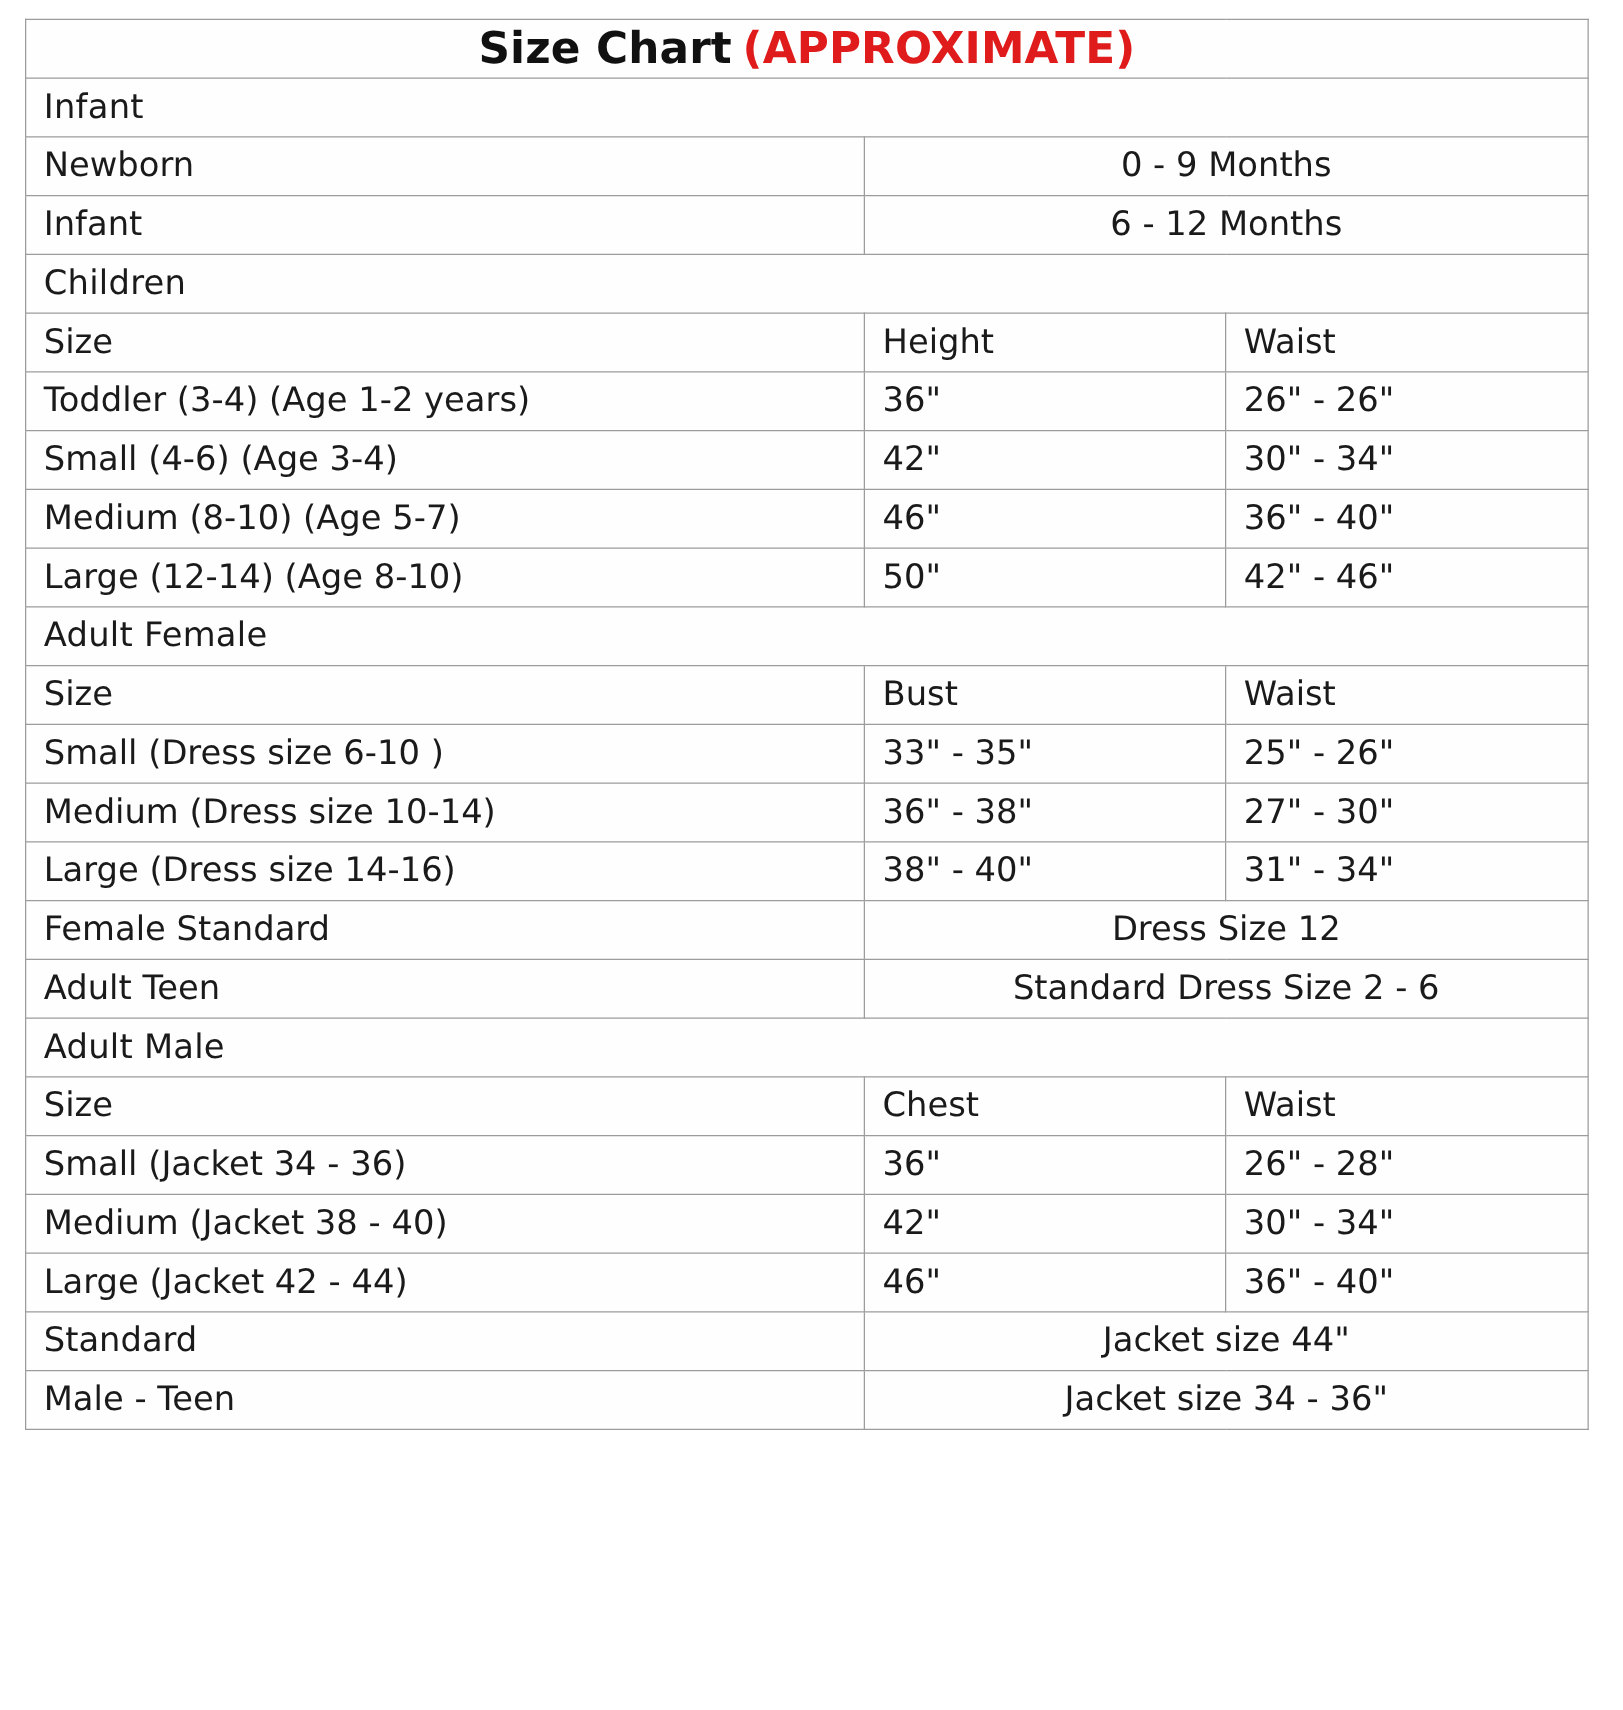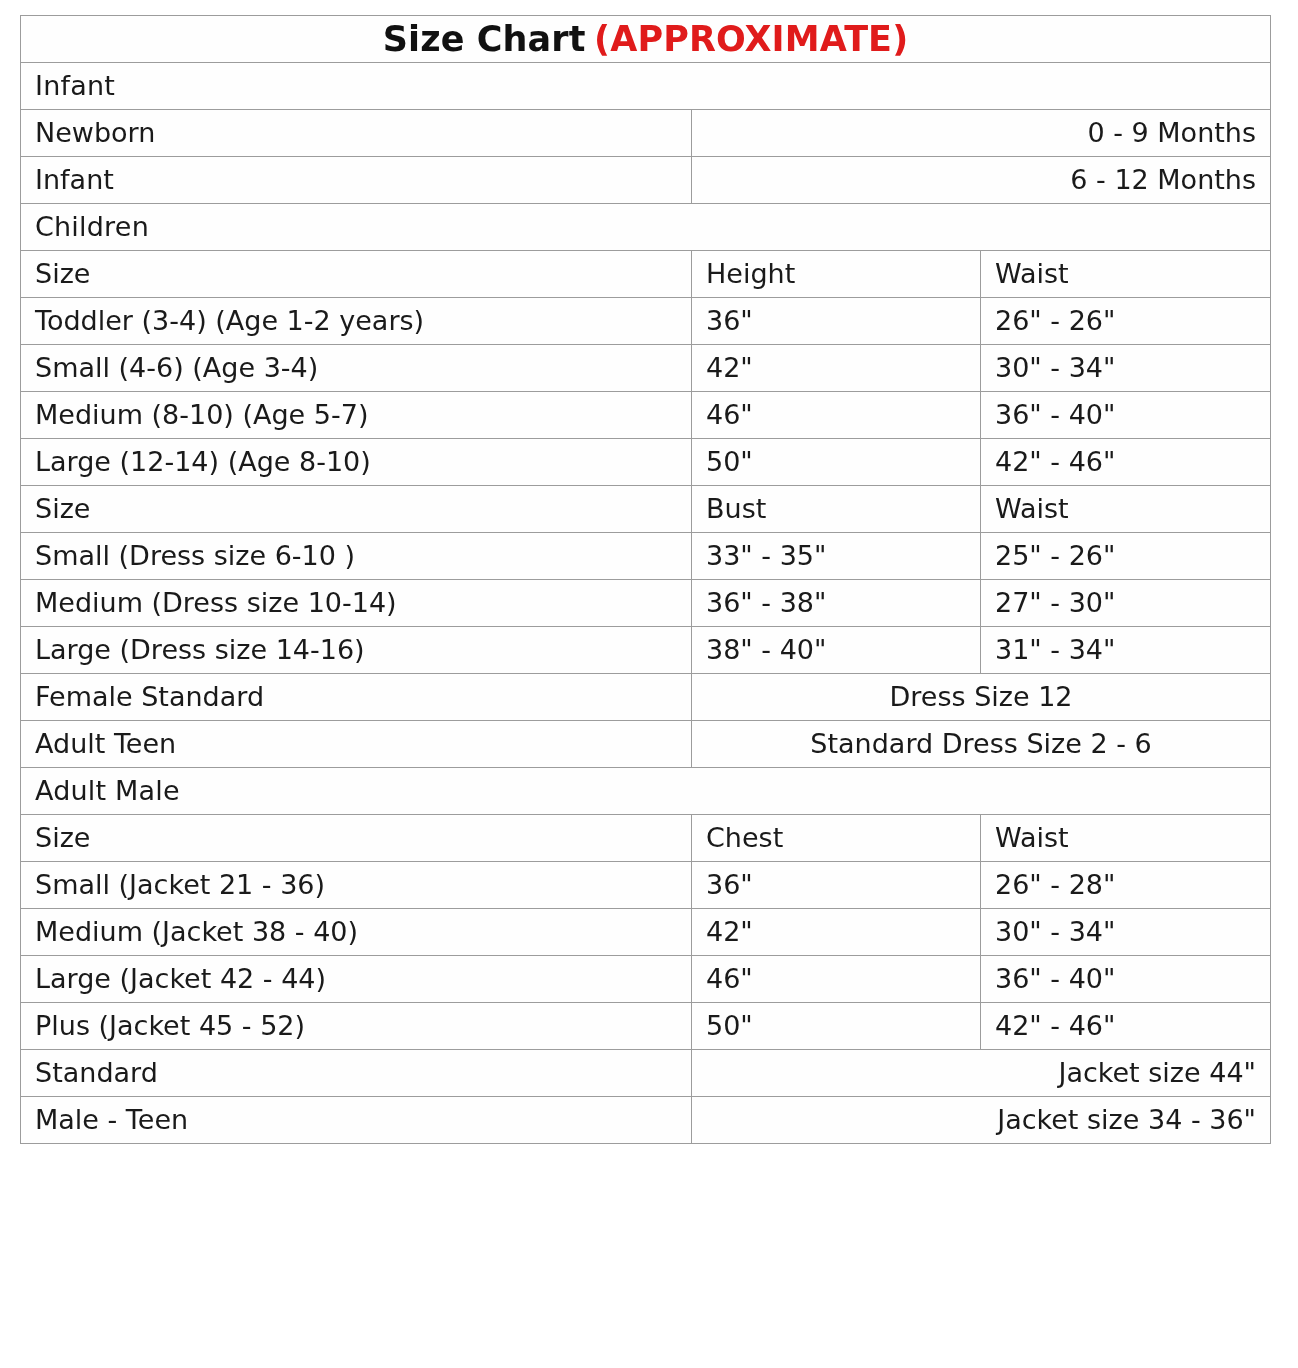--- a/index.html
+++ b/index.html
@@ -81,21 +81,21 @@
   
   td.col-head,
   td.data-cell {
     height: 48px;
   }
 
   td.merged-center {
     text-align: center;
   }
   td.merged-left {
-    text-align: right;
+    text-align: center;
   }
 </style>
 </head>
 <body>
 
 <div id="sheet">
 
   <table id="size-chart-table">
     <colgroup>
       <col class="c-size">
@@ -139,20 +139,23 @@
           <td class="data-cell">Medium (8-10) (Age 5-7)</td>
           <td class="data-cell">46"</td>
           <td class="data-cell">36" - 40"</td>
         </tr>
         <tr>
           <td class="data-cell">Large (12-14) (Age 8-10)</td>
           <td class="data-cell">50"</td>
           <td class="data-cell">42" - 46"</td>
         </tr>
         <tr>
+          <td class="section-cell" colspan="3">Adult Female</td>
+        </tr>
+        <tr>
           <td class="col-head">Size</td>
           <td class="col-head">Bust</td>
           <td class="col-head">Waist</td>
         </tr>
         <tr>
           <td class="data-cell">Small (Dress size 6-10 )</td>
           <td class="data-cell">33" - 35"</td>
           <td class="data-cell">25" - 26"</td>
         </tr>
         <tr>
@@ -175,40 +178,35 @@
         </tr>
         <tr>
           <td class="section-cell" colspan="3">Adult Male</td>
         </tr>
         <tr>
           <td class="col-head">Size</td>
           <td class="col-head">Chest</td>
           <td class="col-head">Waist</td>
         </tr>
         <tr>
-          <td class="data-cell">Small (Jacket 21 - 36)</td>
+          <td class="data-cell">Small (Jacket 34 - 36)</td>
           <td class="data-cell">36"</td>
           <td class="data-cell">26" - 28"</td>
         </tr>
         <tr>
           <td class="data-cell">Medium (Jacket 38 - 40)</td>
           <td class="data-cell">42"</td>
           <td class="data-cell">30" - 34"</td>
         </tr>
         <tr>
           <td class="data-cell">Large (Jacket 42 - 44)</td>
           <td class="data-cell">46"</td>
           <td class="data-cell">36" - 40"</td>
         </tr>
         <tr>
-          <td class="data-cell">Plus (Jacket 45 - 52)</td>
-          <td class="data-cell">50"</td>
-          <td class="data-cell">42" - 46"</td>
-        </tr>
-        <tr>
           <td class="data-cell">Standard</td>
           <td class="data-cell merged-left" colspan="2">Jacket size 44"</td>
         </tr>
         <tr>
           <td class="data-cell">Male - Teen</td>
           <td class="data-cell merged-left" colspan="2">Jacket size 34 - 36"</td>
         </tr>
       </tbody>
   </table>
 

